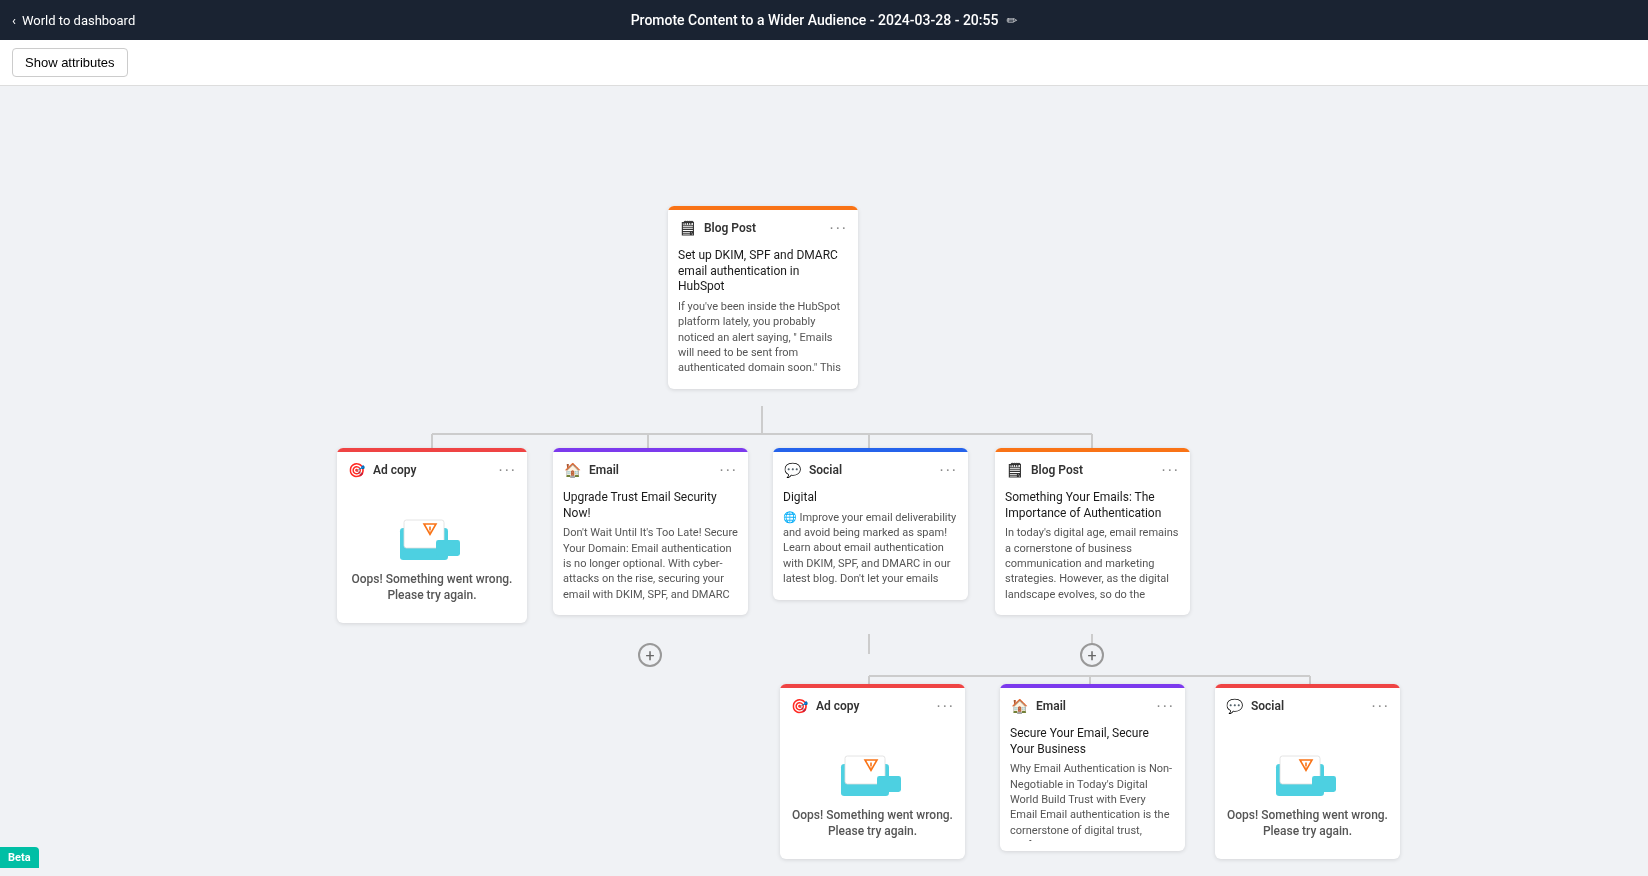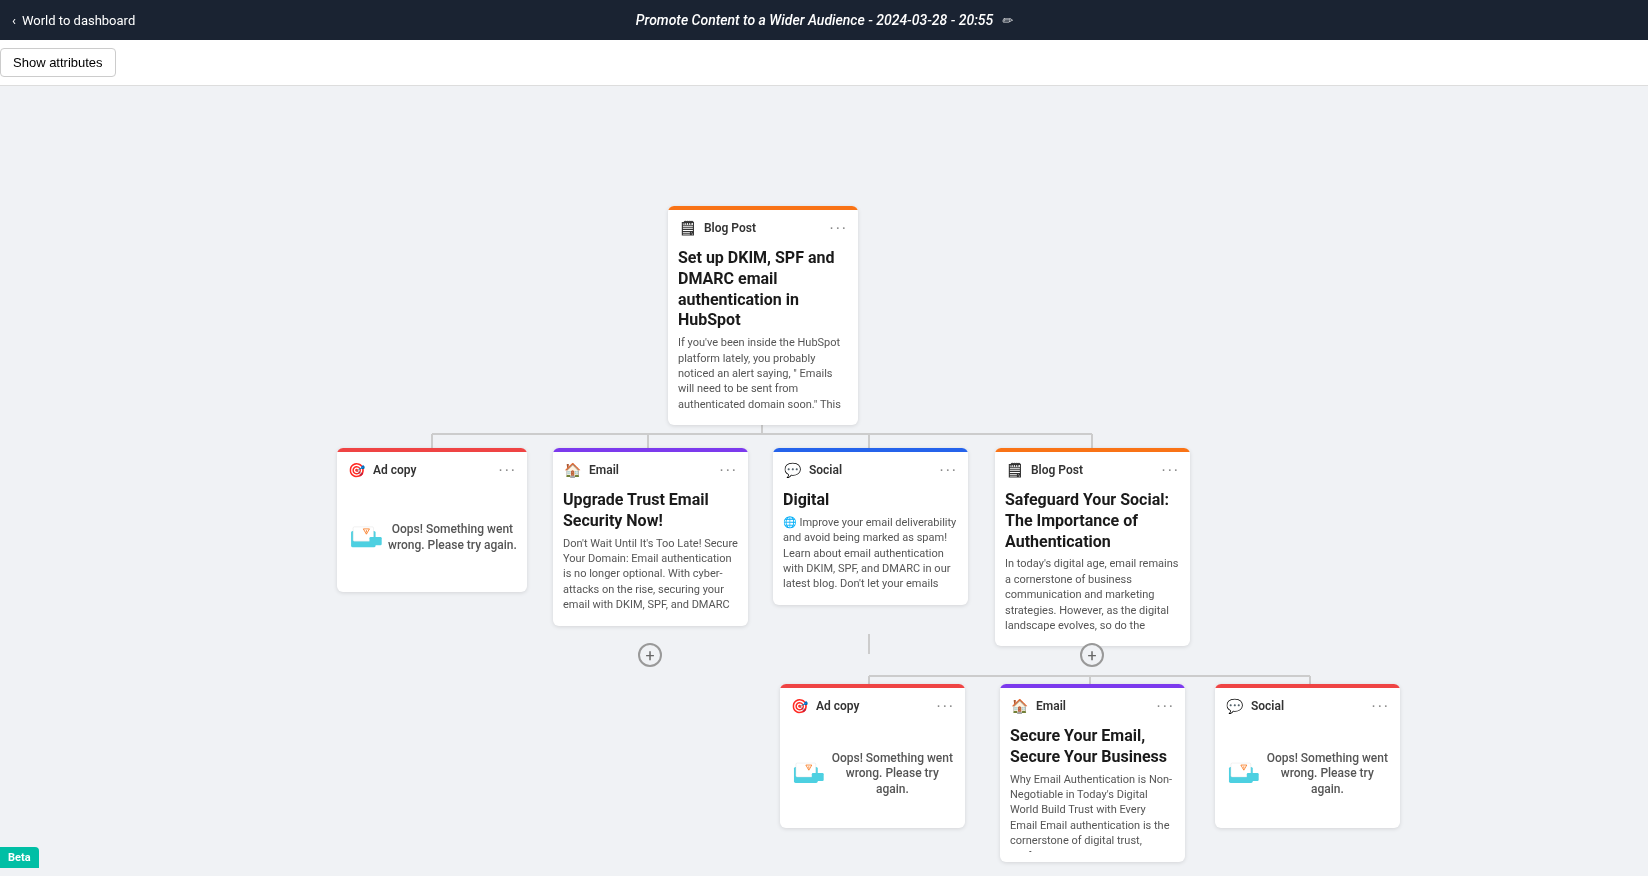--- a/index.html
+++ b/index.html
@@ -29,28 +29,27 @@
       font-size: 13px;
       cursor: pointer;
       text-decoration: none;
     }
     .header-title {
       font-size: 14px;
       font-weight: 500;
       display: flex;
       align-items: flex-end;
       gap: 8px;
-      font-style: italic;
     }
     .edit-icon { cursor: pointer; opacity: 0.8; font-size: 13px; }
 
     
     .toolbar {
       background: #fff;
-      padding: 8px 0;
+      padding: 8px 12px;
       border-bottom: 1px solid #ddd;
     }
     .show-attrs-btn {
       border: 1px solid #ccc;
       background: #fff;
       padding: 6px 12px;
       border-radius: 4px;
       font-size: 13px;
       cursor: pointer;
     }
@@ -100,38 +99,38 @@
       height: 20px;
       display: flex;
       align-items: center;
       justify-content: center;
       font-size: 14px;
     }
     .card-menu { color: #888; cursor: pointer; font-size: 16px; letter-spacing: 2px; }
 
     .card-body { padding: 6px 10px 10px; }
     .card-title {
-      font-size: 16px;
-      font-weight: 700;
+      font-size: 12px;
+      font-weight: 400;
       color: #1a1a1a;
       margin-bottom: 4px;
       line-height: 1.3;
     }
     .card-text {
       font-size: 11px;
       color: #555;
       line-height: 1.4;
       overflow: hidden;
       max-height: 80px;
     }
 
     
     .card-error {
       display: flex;
-      flex-direction: row;
+      flex-direction: column;
       align-items: center;
       justify-content: center;
       padding: 20px 10px;
       text-align: center;
     }
     .error-img {
       width: 80px;
       height: 60px;
       margin-bottom: 8px;
     }
@@ -297,21 +296,21 @@
     <div class="node card level1-card" style="left:995px;top:362px;width:195px;">
       <div class="card-top-bar bar-orange"></div>
       <div class="card-header">
         <div class="card-type">
           <span class="card-type-icon">🗒</span>
           <span>Blog Post</span>
         </div>
         <span class="card-menu">···</span>
       </div>
       <div class="card-body">
-        <div class="card-title">Safeguard Your Social: The Importance of Authentication</div>
+        <div class="card-title">Something Your Emails: The Importance of Authentication</div>
         <div class="card-text">In today's digital age, email remains a cornerstone of business communication and marketing strategies. However, as the digital landscape evolves, so do the threats that lurk within it, making email authentication an...</div>
       </div>
     </div>
 
     <div class="node plus-btn" style="left:638px;top:557px;">+</div>
 
     <div class="node plus-btn" style="left:1080px;top:557px;">+</div>
 
     <div class="node card level2-card" style="left:780px;top:598px;width:185px;">
       <div class="card-top-bar bar-red"></div>

